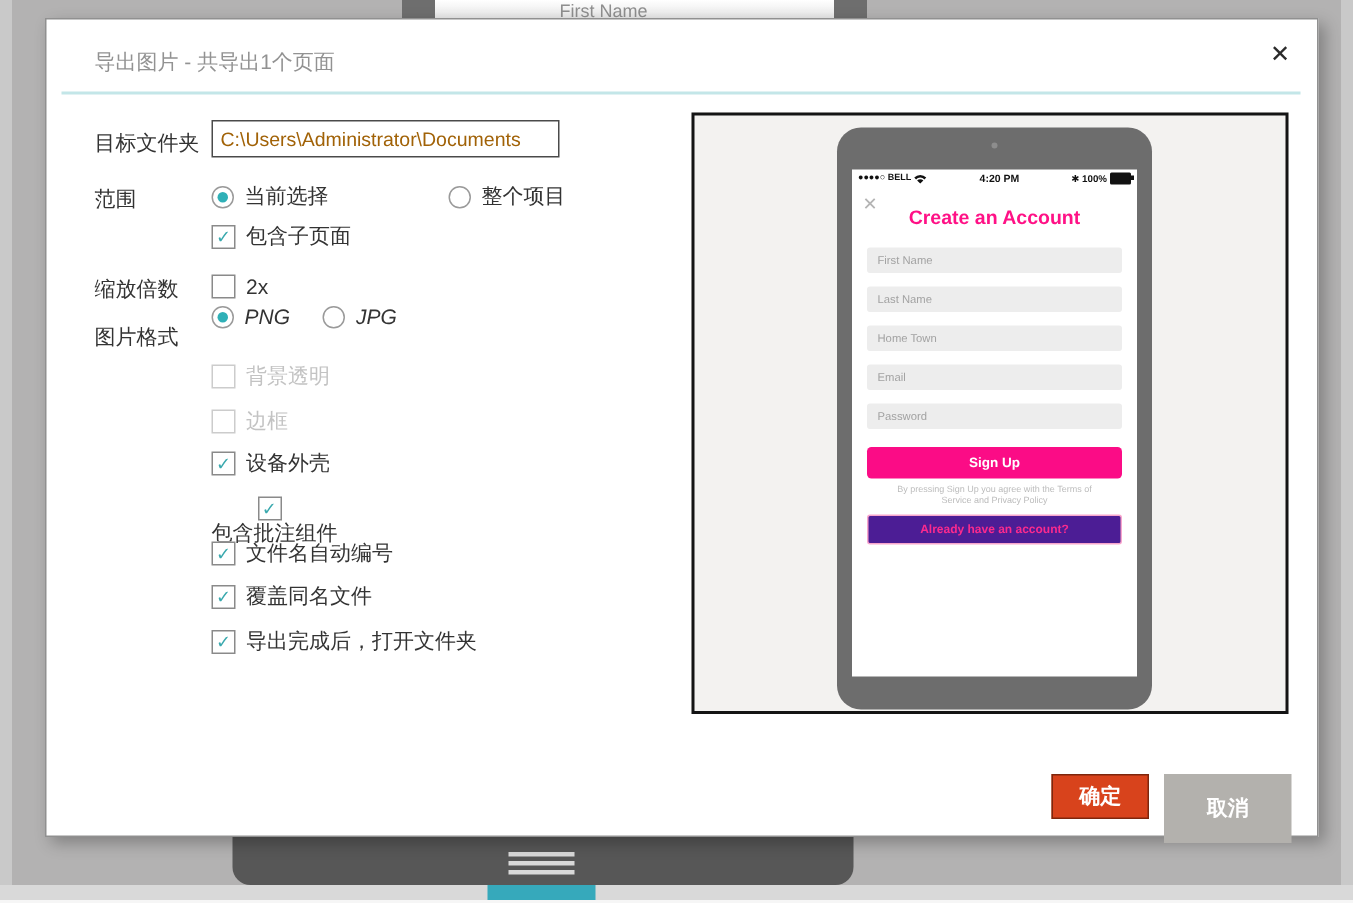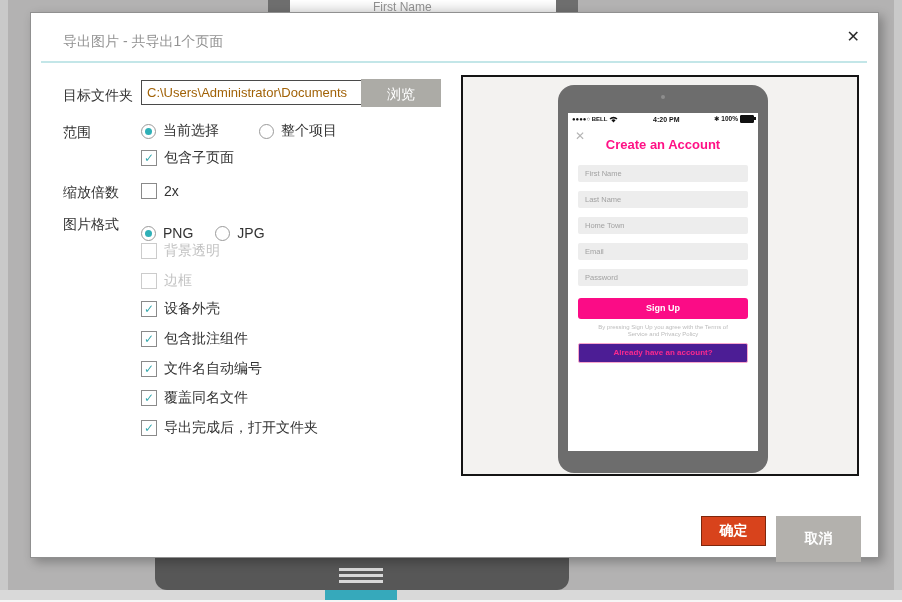--- a/index.html
+++ b/index.html
@@ -96,24 +96,23 @@
       </div>
   </div>
 
   <div class="modal">
     <div class="modal-title">导出图片 - 共导出1个页面</div>
     <div class="modal-close">✕</div>
     <div class="modal-sep"></div>
 
     <div class="flabel" style="top:74px;">目标文件夹</div>
     <input class="folder-input" value="C:\Users\Administrator\Documents" style="">
-    <button class="browse-btn">浏览</button>
 
     <div class="flabel" style="top:111px;">范围</div>
-    <div class="ctl-row" style="top:110px;width:340px;">
+    <div class="ctl-row" style="top:110px;width:340px;gap:40px;">
       <span style="display:inline-flex;align-items:center;">
         <span class="radio sel"></span>
         <span>当前选择</span>
       </span>
       <span class="gap2">
         <span class="radio"></span>
         <span>整个项目</span>
       </span>
     </div>
 
@@ -122,21 +121,21 @@
       <span>包含子页面</span>
     </div>
 
     <div class="flabel" style="top:171px;">缩放倍数</div>
     <div class="ctl-row" style="top:170px;">
       <span class="cbox"></span>
       <span>2x</span>
     </div>
 
     <div class="flabel" style="top:203px;">图片格式</div>
-    <div class="ctl-row" style="top:212px;width:240px;">
+    <div class="ctl-row" style="top:190px;width:240px;font-style:italic;">
       <span style="display:inline-flex;align-items:center;">
         <span class="radio sel"></span>
         <span>PNG</span>
       </span>
       <span class="gap1">
         <span class="radio"></span>
         <span>JPG</span>
       </span>
     </div>
 
@@ -145,21 +144,21 @@
       <span>背景透明</span>
     </div>
     <div class="ctl-row dis" style="top:260px;">
       <span class="cbox"></span>
       <span>边框</span>
     </div>
     <div class="ctl-row" style="top:288px;">
       <span class="cbox on"></span>
       <span>设备外壳</span>
     </div>
-    <div class="ctl-row" style="top:318px;">
+    <div class="ctl-row" style="top:318px;flex-direction:column;">
       <span class="cbox on"></span>
       <span>包含批注组件</span>
     </div>
     <div class="ctl-row" style="top:348px;">
       <span class="cbox on"></span>
       <span>文件名自动编号</span>
     </div>
     <div class="ctl-row" style="top:377px;">
       <span class="cbox on"></span>
       <span>覆盖同名文件</span>

